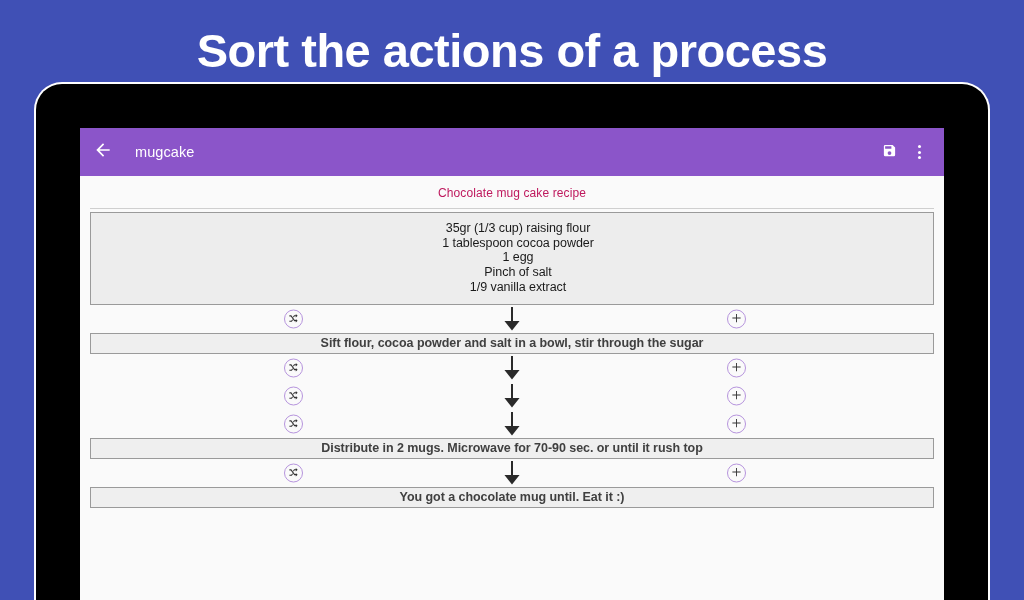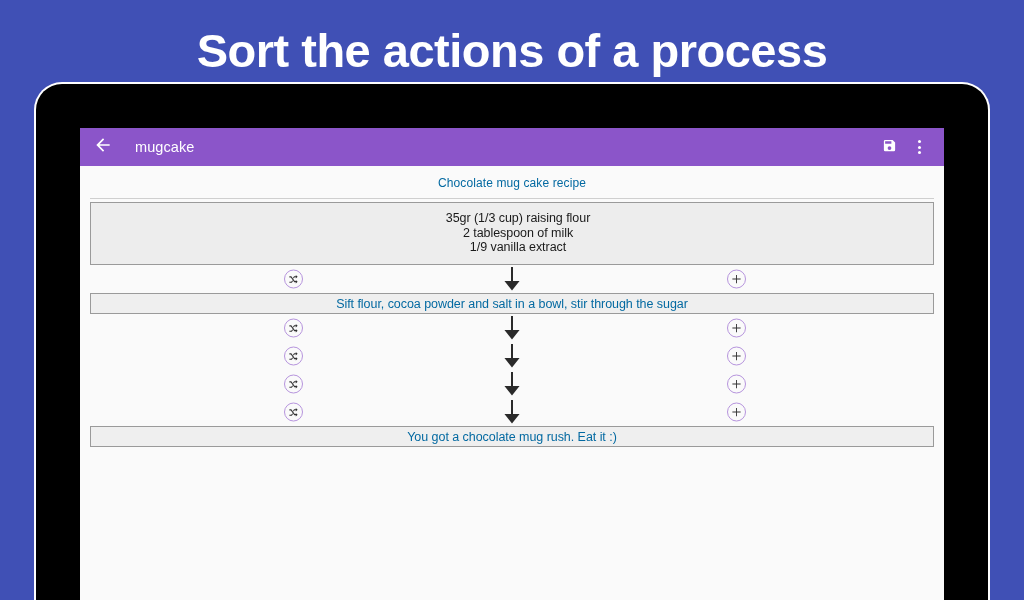--- a/index.html
+++ b/index.html
@@ -53,21 +53,21 @@
     left: 44px;
     top: 44px;
     width: 864px;
     height: 516px;
     background: #fafafa;
     overflow: hidden;
   }
 
   
   .appbar {
-    height: 38px;
+    height: 48px;
     background: #8b55c9;
     display: flex;
     align-items: center;
     padding: 0 10px 0 8px;
     color: #ffffff;
   }
   .appbar .back-btn {
     width: 30px;
     height: 30px;
     display: flex;
@@ -110,21 +110,21 @@
   .content {
     padding: 0 10px;
     background: #fafafa;
     height: calc(100% - 38px);
     position: relative;
   }
 
   .recipe-title {
     text-align: center;
     font-size: 12px;
-    color: #0369a1;
+    color: #be185d;
     padding: 10px 0 8px 0;
     letter-spacing: 0.1px;
   }
   .title-divider {
     height: 1px;
     background: #cfcfcf;
     margin: 0 0 3px 0;
   }
 
   .ingredients-box {
@@ -176,23 +176,24 @@
     border: 1px solid #9a9a9a;
     background: #efefef;
     height: 21px;
     display: flex;
     align-items: center;
     justify-content: center;
     cursor: pointer;
   }
   .step-row .step-text {
     font-size: 12.5px;
-    color: #0369a1;
+    color: #404040;
     letter-spacing: -0.05px;
     white-space: nowrap;
+    font-weight: bold;
   }
 </style>
 </head>
 <body>
 
 <div class="promo-title">Sort the actions of a process</div>
 
 <div class="device-frame">
 
   <div class="screen">
@@ -227,21 +228,23 @@
     </div>
 
     <div class="content">
 
       <div class="recipe-title">Chocolate mug cake recipe</div>
 
       <div class="title-divider"></div>
 
       <div class="ingredients-box">
         <div class="ing-line">35gr (1/3 cup) raising flour</div>
-        <div class="ing-line">2 tablespoon of milk</div>
+        <div class="ing-line">1 tablespoon cocoa powder</div>
+        <div class="ing-line">1 egg</div>
+        <div class="ing-line">Pinch of salt</div>
         <div class="ing-line">1/9 vanilla extract</div>
       </div>
 
       <div class="connector">
         <div class="circ-btn shuffle-btn">
           <span>
             <svg width="11" height="11" viewBox="0 0 24 24" aria-hidden="true">
               <path d="M17 3l4 4-4 4V8h-2.5l-2.2 3.1-1.3-1.8L13.3 6H17V3zM3 6h4.2l7.5 10.5H17V14l4 4-4 4v-3h-3.3L6.2 8.5H3V6zm0 12h4.2l2.2-3.1 1.3 1.8L8.3 20H3v-2z" fill="#333333"></path>
             </svg>
           </span>
@@ -325,42 +328,45 @@
         </span>
         <div class="circ-btn add-btn">
           <span>
             <svg width="11" height="11" viewBox="0 0 24 24" aria-hidden="true">
               <path d="M11 3h2v8h8v2h-8v8h-2v-8H3v-2h8z" fill="#333333"></path>
             </svg>
           </span>
         </div>
       </div>
 
-
-      <div class="connector">
-        <div class="circ-btn shuffle-btn">
-          <span>
-            <svg width="11" height="11" viewBox="0 0 24 24" aria-hidden="true">
-              <path d="M17 3l4 4-4 4V8h-2.5l-2.2 3.1-1.3-1.8L13.3 6H17V3zM3 6h4.2l7.5 10.5H17V14l4 4-4 4v-3h-3.3L6.2 8.5H3V6zm0 12h4.2l2.2-3.1 1.3 1.8L8.3 20H3v-2z" fill="#333333"></path>
-            </svg>
-          </span>
-        </div>
-        <span class="arrow-down">
-          <svg width="18" height="24" viewBox="0 0 18 24" aria-hidden="true">
-            <path d="M9 0v16M9 22l-5.5-7h11z" stroke="#2a2a2a" stroke-width="2" fill="#2a2a2a"></path>
-          </svg>
-        </span>
-        <div class="circ-btn add-btn">
-          <span>
-            <svg width="11" height="11" viewBox="0 0 24 24" aria-hidden="true">
-              <path d="M11 3h2v8h8v2h-8v8h-2v-8H3v-2h8z" fill="#333333"></path>
-            </svg>
-          </span>
-        </div>
-      </div>
-
       <div class="step-row">
-        <span class="step-text">You got a chocolate mug rush. Eat it :)</span>
+        <span class="step-text">Distribute in 2 mugs. Microwave for 70-90 sec. or until it rush top</span>
+      </div>
+
+      <div class="connector">
+        <div class="circ-btn shuffle-btn">
+          <span>
+            <svg width="11" height="11" viewBox="0 0 24 24" aria-hidden="true">
+              <path d="M17 3l4 4-4 4V8h-2.5l-2.2 3.1-1.3-1.8L13.3 6H17V3zM3 6h4.2l7.5 10.5H17V14l4 4-4 4v-3h-3.3L6.2 8.5H3V6zm0 12h4.2l2.2-3.1 1.3 1.8L8.3 20H3v-2z" fill="#333333"></path>
+            </svg>
+          </span>
+        </div>
+        <span class="arrow-down">
+          <svg width="18" height="24" viewBox="0 0 18 24" aria-hidden="true">
+            <path d="M9 0v16M9 22l-5.5-7h11z" stroke="#2a2a2a" stroke-width="2" fill="#2a2a2a"></path>
+          </svg>
+        </span>
+        <div class="circ-btn add-btn">
+          <span>
+            <svg width="11" height="11" viewBox="0 0 24 24" aria-hidden="true">
+              <path d="M11 3h2v8h8v2h-8v8h-2v-8H3v-2h8z" fill="#333333"></path>
+            </svg>
+          </span>
+        </div>
+      </div>
+
+      <div class="step-row">
+        <span class="step-text">You got a chocolate mug until. Eat it :)</span>
       </div>
 
     </div>
   </div>
 </div>
 
 </body></html>

